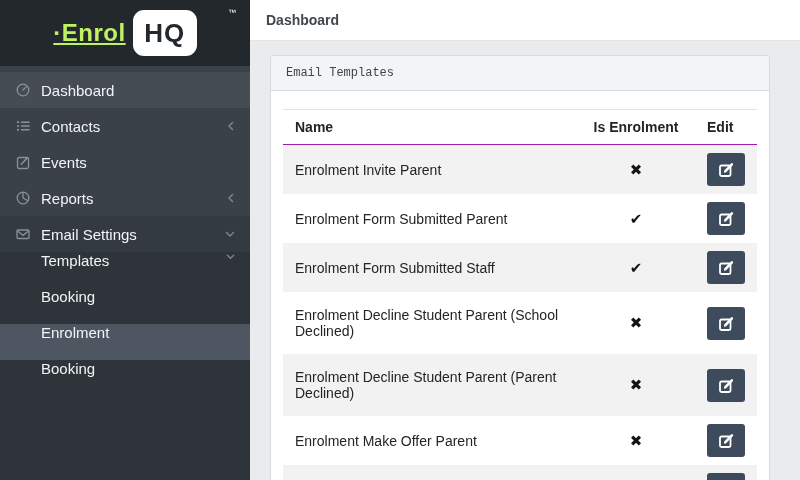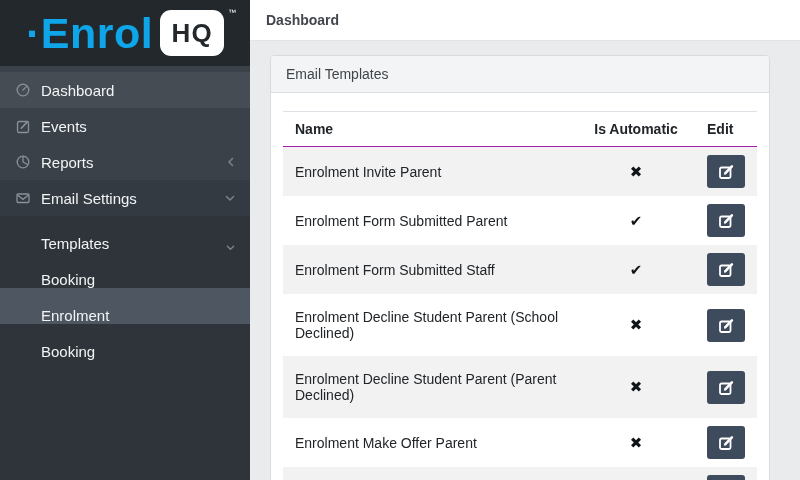--- a/index.html
+++ b/index.html
@@ -17,21 +17,21 @@
     width: 250px; min-width: 250px; height: 480px;
     background: #3a4149;
     display: flex; flex-direction: column;
   }
   .logo {
     height: 66px; background: #23282d;
     display: flex; align-items: center; justify-content: center;
     position: relative; cursor: pointer;
   }
   .logo-text {
-    color: #0ea5e9; font-weight: bold; font-size: 43px; letter-spacing: 0.5px;
+    color: #bef264; font-weight: bold; font-size: 24px; letter-spacing: 0.5px; text-decoration: underline;
   }
   .logo-badge {
     display: inline-flex; align-items: center; justify-content: center;
     background: #ffffff; color: #23282d;
     font-weight: bold; font-size: 26px; letter-spacing: 1px;
     border-radius: 11px; width: 64px; height: 46px; margin-left: 7px;
   }
   .logo-tm {
     position: absolute; top: 8px; right: 14px;
     color: #ffffff; font-size: 8px;
@@ -45,21 +45,21 @@
     width: 18px; display: inline-flex; justify-content: center; margin-right: 9px;
   }
   .mi-chevron { margin-left: auto; display: inline-flex; }
   .menu-item.is-hover { background: #454c54; }
   .menu-item.is-open { background: #333a41; }
   .submenu {
     background: #2e343a; flex: 1;
     display: flex; flex-direction: column;
   }
   .submenu-item {
-    height: 36px; display: flex; align-items: flex-end;
+    height: 36px; display: flex; align-items: flex-start;
     padding: 0 14px 0 41px; color: #f2f4f5; font-size: 15px; cursor: pointer; gap: 8px;
   }
   .submenu-item.is-active { background: #4e5761; }
 
   
   .main { flex: 1; display: flex; flex-direction: column; height: 480px; }
   .topbar {
     height: 41px; background: #ffffff; border-bottom: 1px solid #e2e5e8;
     display: flex; align-items: center; padding: 0 16px; flex: none;
   }
@@ -68,22 +68,23 @@
     color: #42474d; font-weight: bold; font-size: 14px;
     text-decoration: none; cursor: pointer;
   }
   .content { flex: 1; padding: 14px 30px 0 20px; overflow: hidden; }
   .card {
     background: #ffffff; border: 1px solid #d8dbde; border-radius: 4px;
     min-height: 450px;
   }
   .card-header {
     background: #f3f4f5; border-bottom: 1px solid #dcdfe2;
-    padding: 10px 15px; font-size: 14px; color: #3f454b;
+    padding: 10px 15px; font-size: 12px; color: #3f454b;
     border-radius: 4px 4px 0 0;
+    font-family: Liberation Mono, monospace;
   }
   .card-body { padding: 18px 12px 20px; }
 
   table { width: 100%; border-collapse: collapse; border-top: 1px solid #dee2e6; }
   thead th {
     text-align: left; font-weight: bold; font-size: 14px; color: #212529;
     padding: 9px 12px; border-bottom: 1px solid #a21caf;
   }
   th.col-auto { text-align: center; width: 118px; }
   th.col-edit { width: 50px; }
@@ -118,20 +119,42 @@
       <div class="menu-item is-hover">
         <span class="mi-icon">
           <svg width="16" height="16" viewBox="0 0 16 16" fill="none" stroke="#8a9199" stroke-width="1.3">
             <circle cx="8" cy="8" r="5.8"></circle>
               <path d="M8 8 L11.4 4.6" stroke-linecap="round"></path>
           </svg>
         </span>
         <span class="mi-label">Dashboard</span>
       </div>
 
+      <div class="menu-item">
+        <span class="mi-icon">
+          <svg width="16" height="16" viewBox="0 0 16 16">
+            <g fill="#8a9199">
+                <circle cx="3" cy="4.2" r="1.1"></circle>
+                <circle cx="3" cy="8" r="1.1"></circle>
+                <circle cx="3" cy="11.8" r="1.1"></circle>
+              </g>
+            <g stroke="#8a9199" stroke-width="1.6" stroke-linecap="round">
+                <path d="M6.5 4.2 H14"></path>
+                <path d="M6.5 8 H14"></path>
+                <path d="M6.5 11.8 H14"></path>
+              </g>
+          </svg>
+        </span>
+        <span class="mi-label">Contacts</span>
+        <span class="mi-chevron">
+          <svg width="10" height="12" viewBox="0 0 10 12" fill="none" stroke="#7b838b" stroke-width="1.5" stroke-linecap="round">
+            <path d="M6.5 2.5 L3 6 L6.5 9.5"></path>
+          </svg>
+        </span>
+      </div>
 
       <div class="menu-item">
         <span class="mi-icon">
           <svg width="16" height="16" viewBox="0 0 16 16" fill="none" stroke="#8a9199" stroke-width="1.3">
             <rect x="2.5" y="3.5" width="11" height="11" rx="1.5"></rect>
             <path d="M6.3 10.2 L12.5 3.6" stroke-width="1.6" stroke-linecap="round"></path>
           </svg>
         </span>
         <span class="mi-label">Events</span>
       </div>
@@ -200,21 +223,21 @@
     <section class="content">
       <div class="card">
         <div class="card-header">
           <span>Email Templates</span>
         </div>
         <div class="card-body">
           <table>
             <thead>
               <tr>
                 <th class="col-name">Name</th>
-                <th class="col-auto">Is Automatic</th>
+                <th class="col-auto">Is Enrolment</th>
                 <th class="col-edit">Edit</th>
               </tr>
             </thead>
             <tbody id="table-body">
   <tr>
     <td class="td-name">Enrolment Invite Parent</td>
     <td class="td-auto">
       <span class="auto-symbol">✖</span>
     </td>
     <td class="td-edit">

